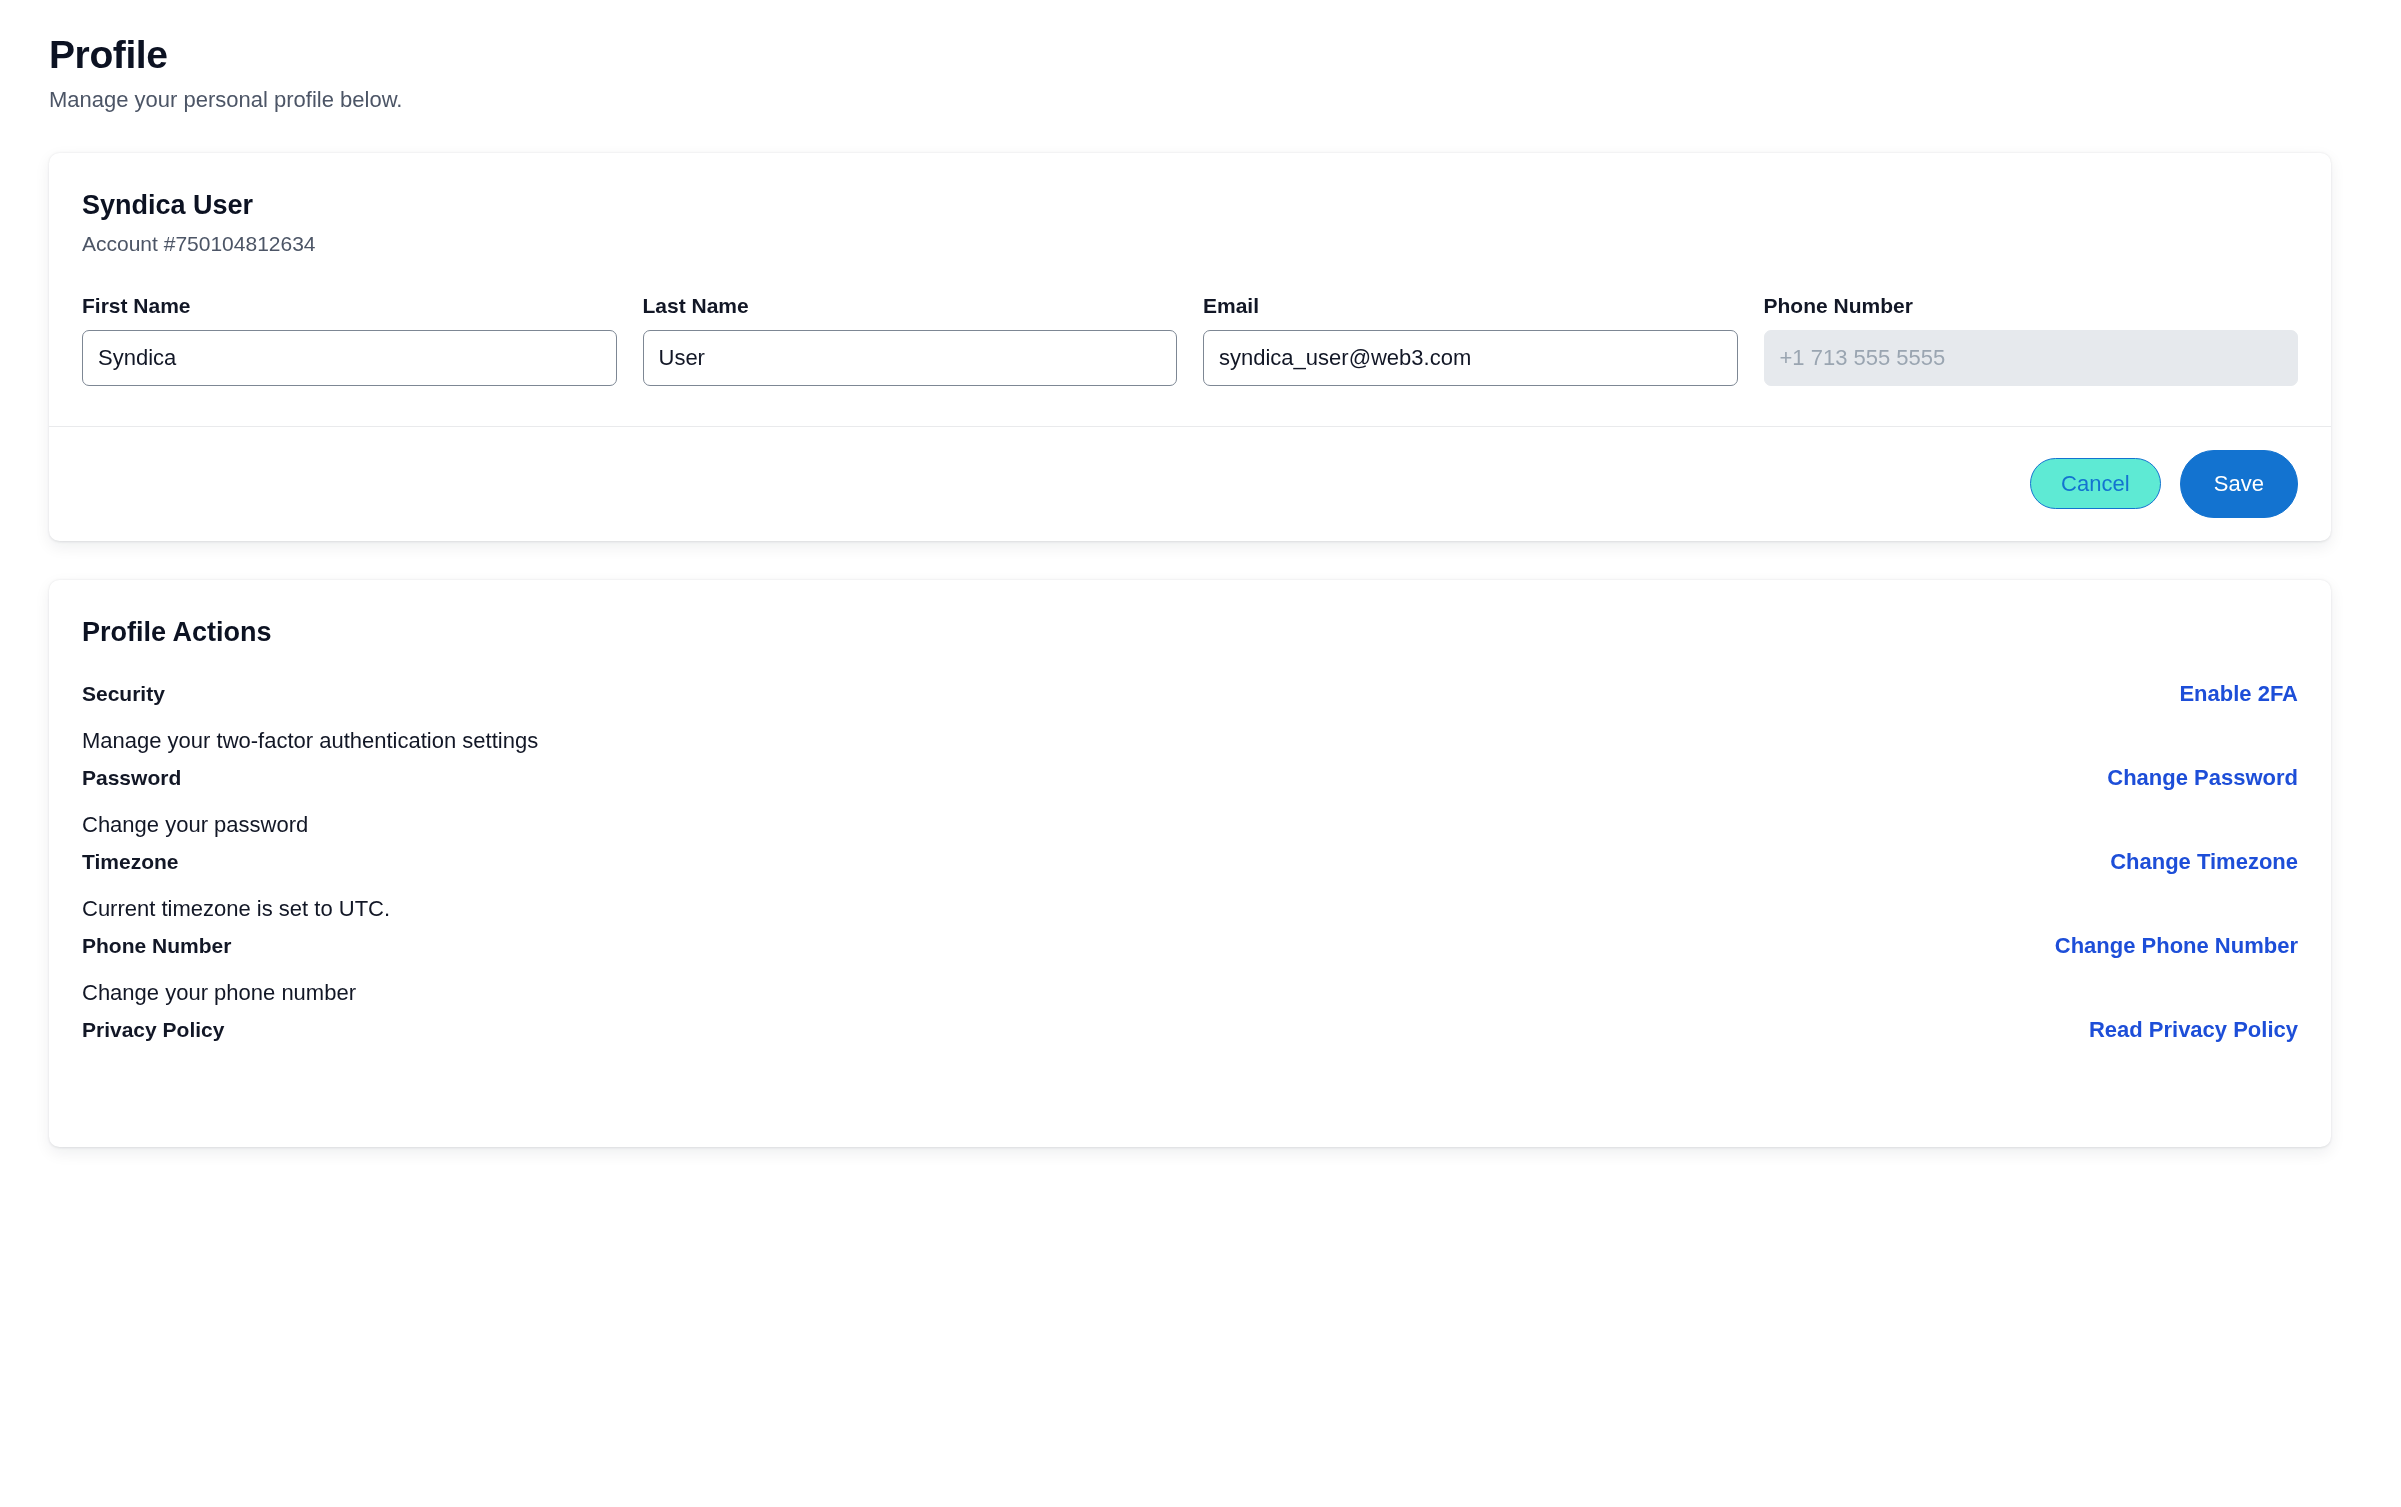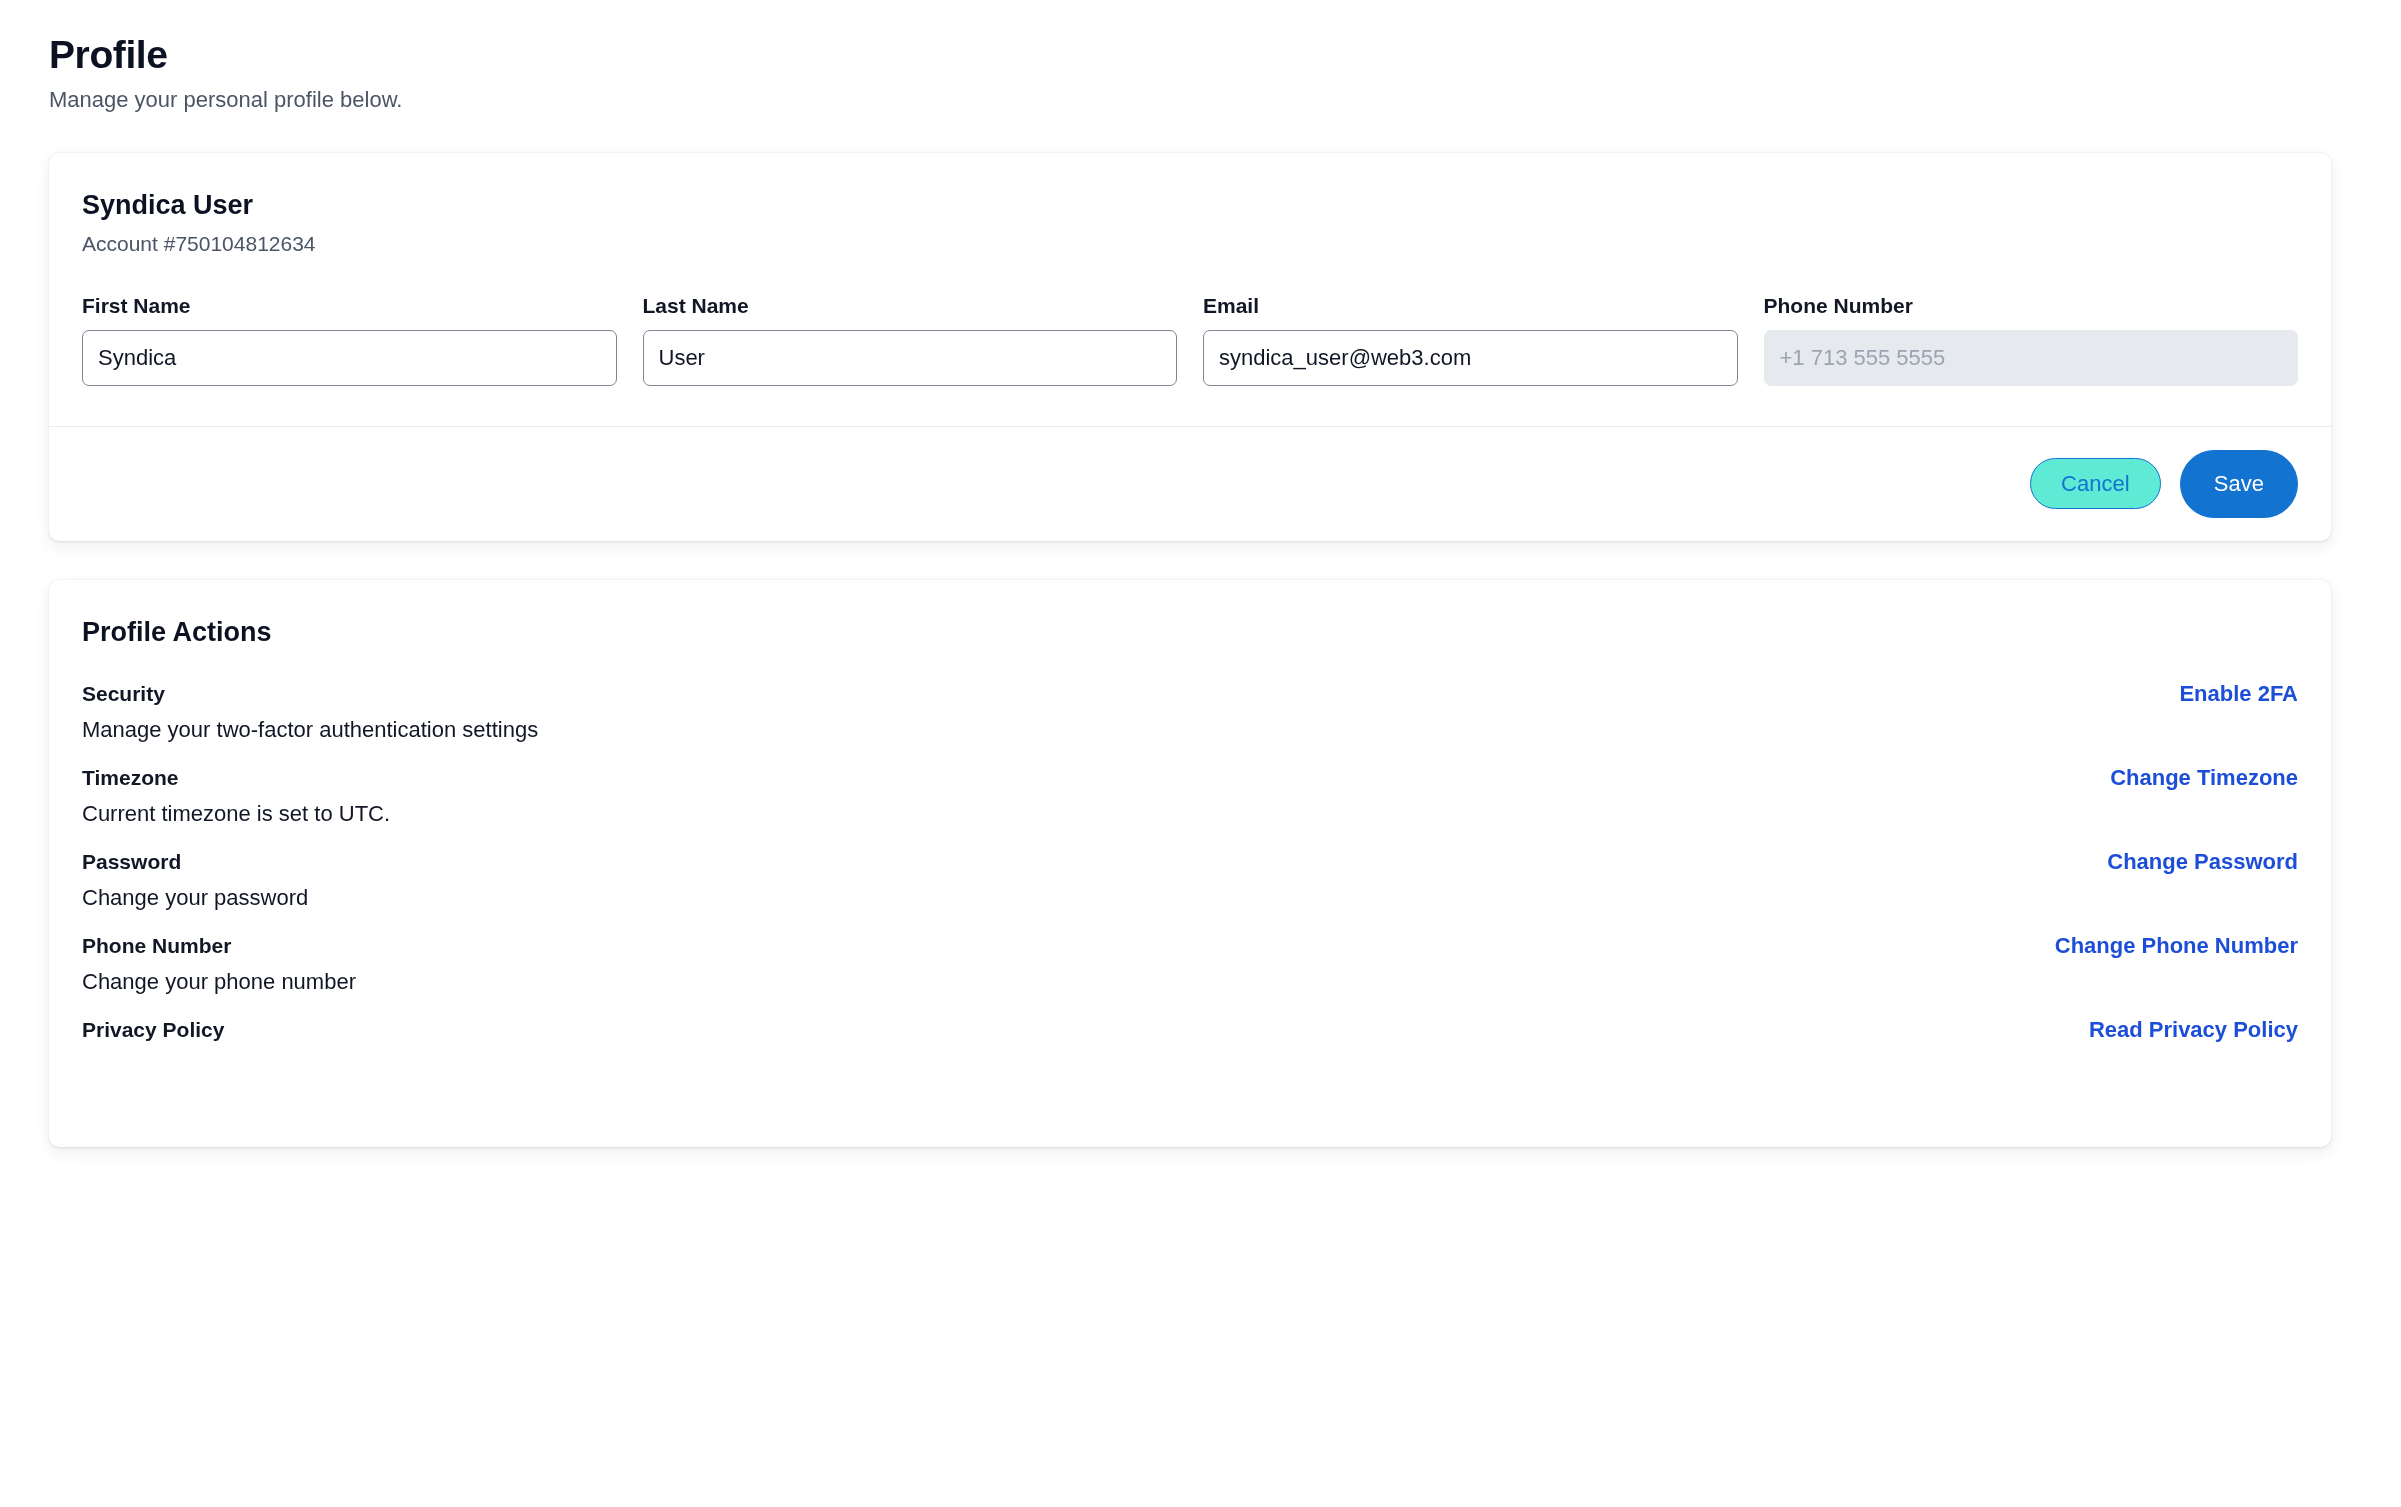--- a/index.html
+++ b/index.html
@@ -176,21 +176,21 @@
   .action-text { flex: 1 1 auto; }
 
   .action-name {
     font-size: 21px;
     font-weight: 700;
     color: #121726;
     line-height: 1.22;
   }
 
   .action-desc {
-    margin-top: 10px;
+    margin-top: 21px;
     font-size: 22px;
     font-weight: 400;
     color: #121726;
     line-height: 1.22;
   }
 
   .action-desc:empty { display: none; }
 
   .action-link {
     flex: 0 0 auto;
@@ -254,36 +254,36 @@
     <div class="action-row">
       <div class="action-text">
         <div class="action-name">Security</div>
         <div class="action-desc">Manage your two-factor authentication settings</div>
       </div>
       <a class="action-link">Enable 2FA</a>
     </div>
 
     <div class="action-row">
       <div class="action-text">
+        <div class="action-name">Password</div>
+        <div class="action-desc">Change your password</div>
+      </div>
+      <a class="action-link">Change Password</a>
+    </div>
+
+    <div class="action-row">
+      <div class="action-text">
         <div class="action-name">Timezone</div>
         <div class="action-desc">Current timezone is set to UTC.</div>
       </div>
       <a class="action-link">Change Timezone</a>
     </div>
 
     <div class="action-row">
       <div class="action-text">
-        <div class="action-name">Password</div>
-        <div class="action-desc">Change your password</div>
-      </div>
-      <a class="action-link">Change Password</a>
-    </div>
-
-    <div class="action-row">
-      <div class="action-text">
         <div class="action-name">Phone Number</div>
         <div class="action-desc">Change your phone number</div>
       </div>
       <a class="action-link">Change Phone Number</a>
     </div>
 
     <div class="action-row">
       <div class="action-text">
         <div class="action-name">Privacy Policy</div>
 

